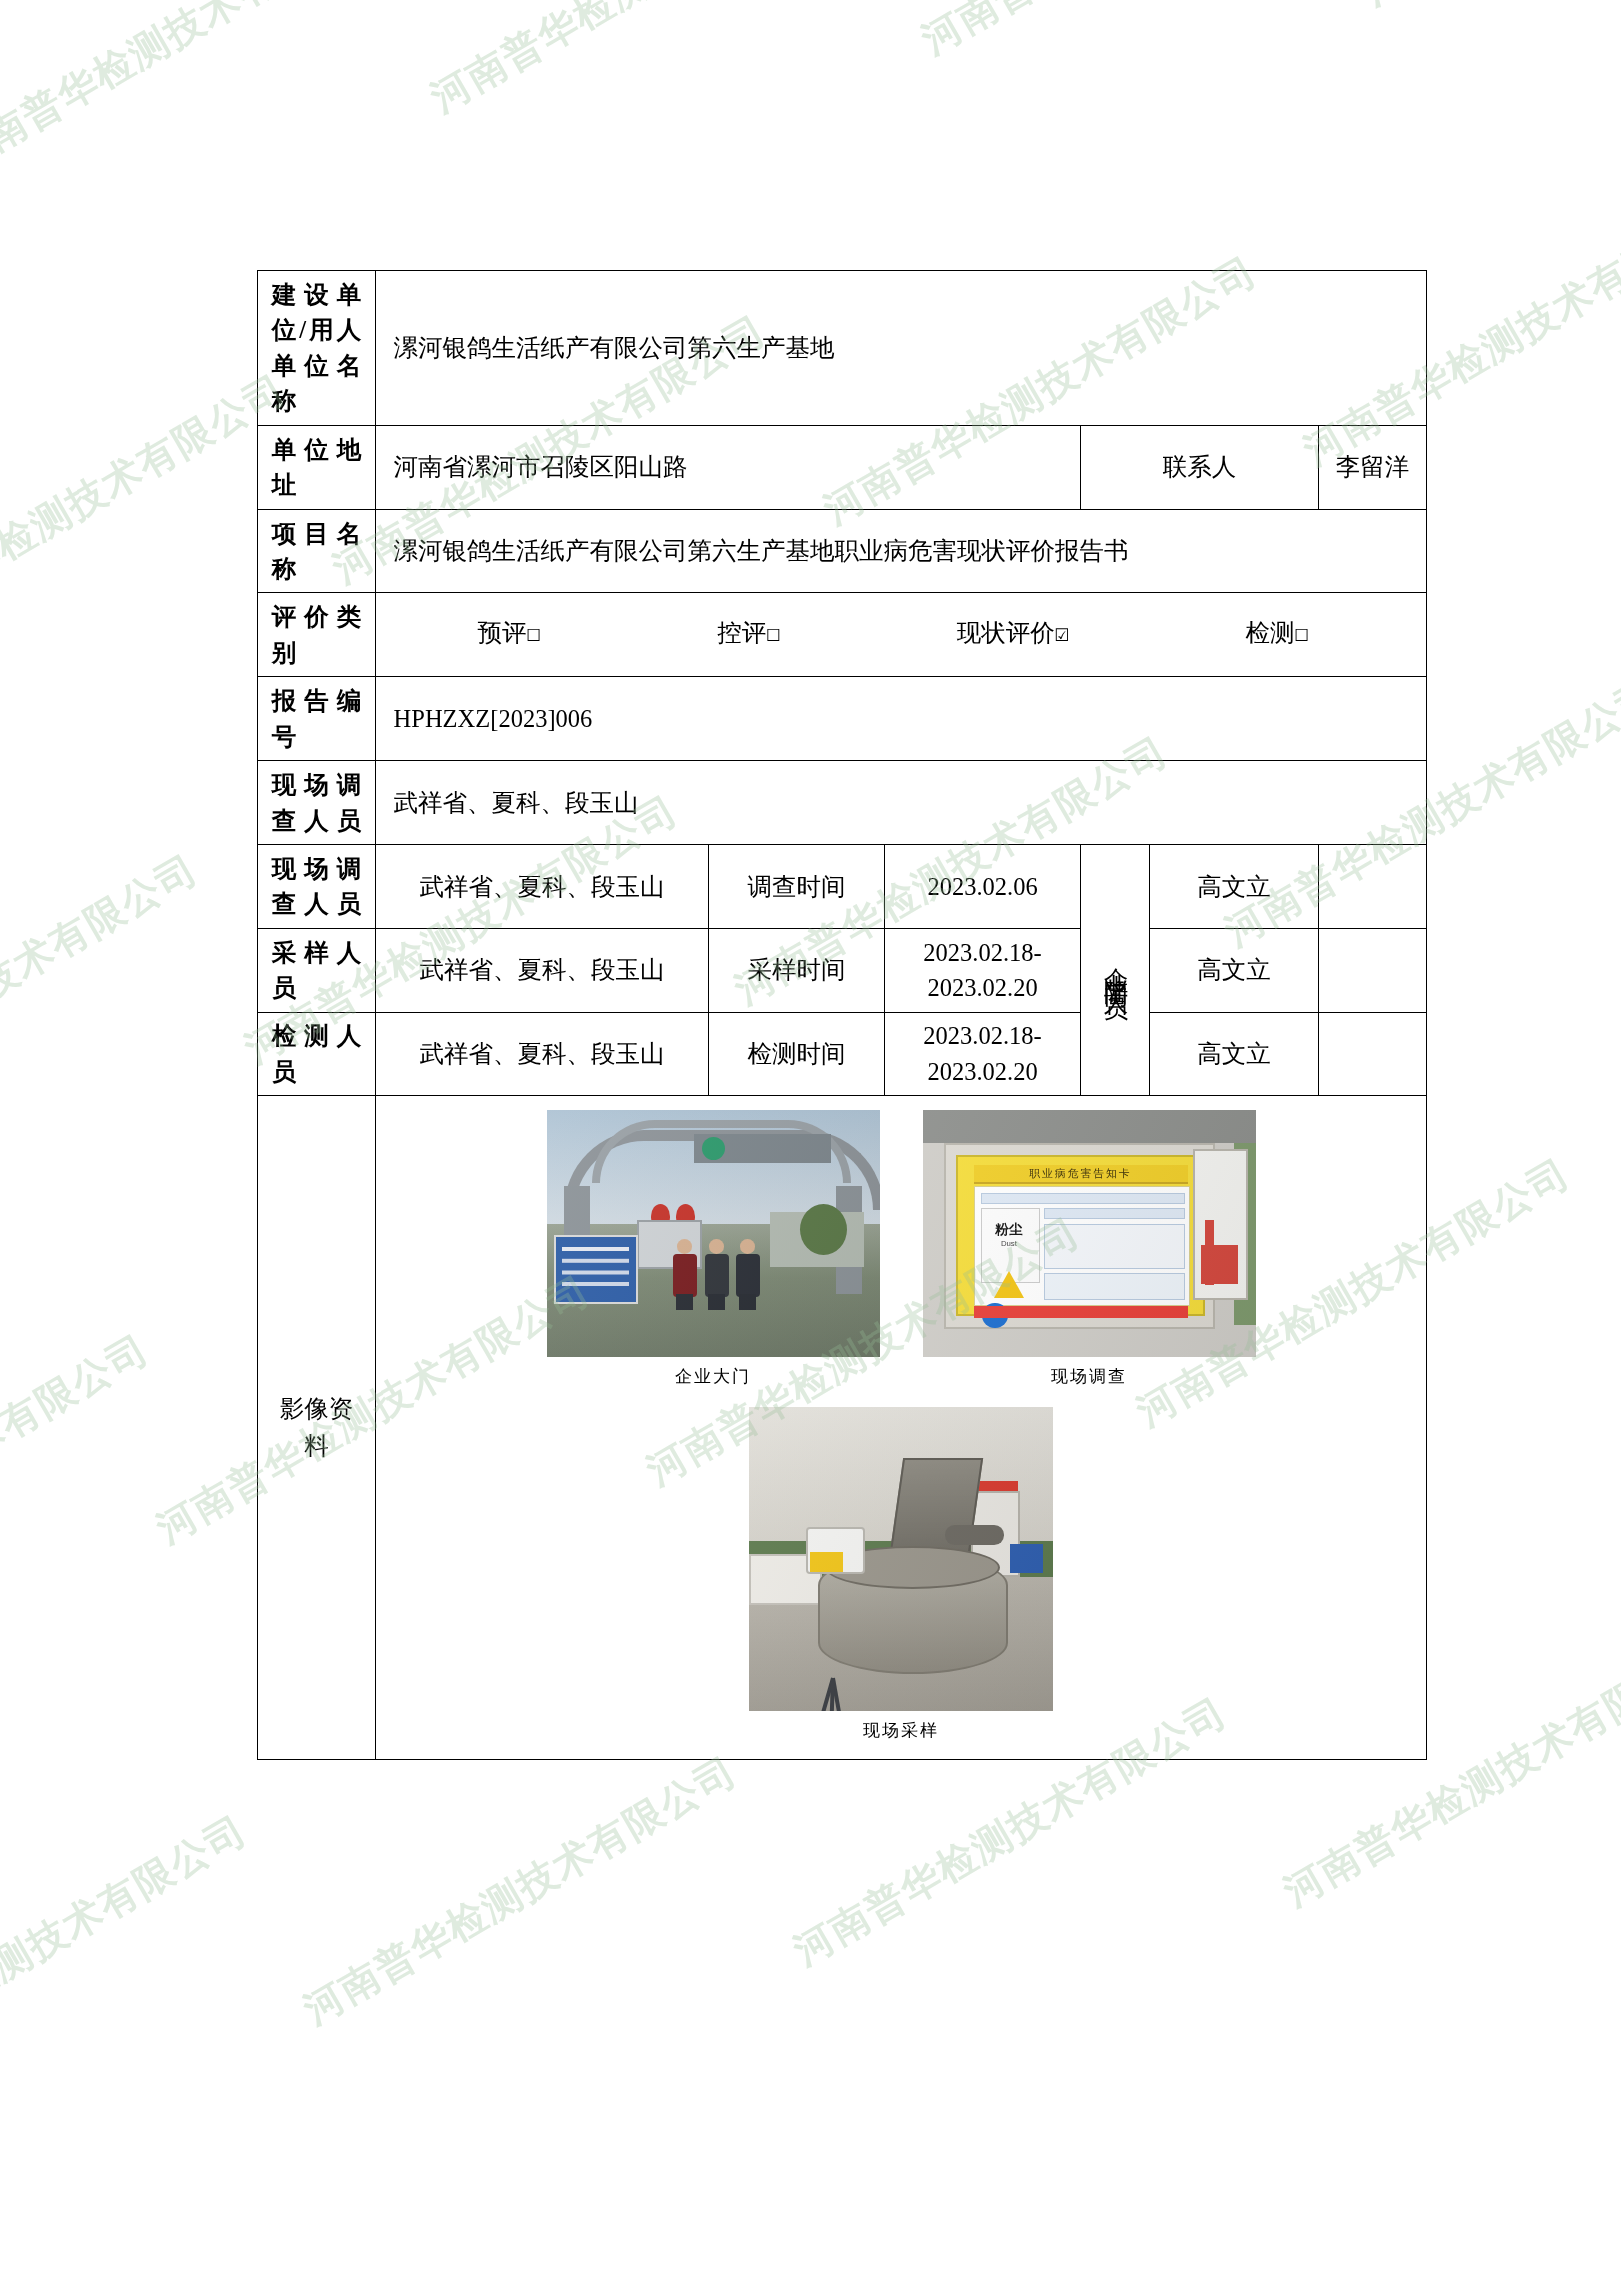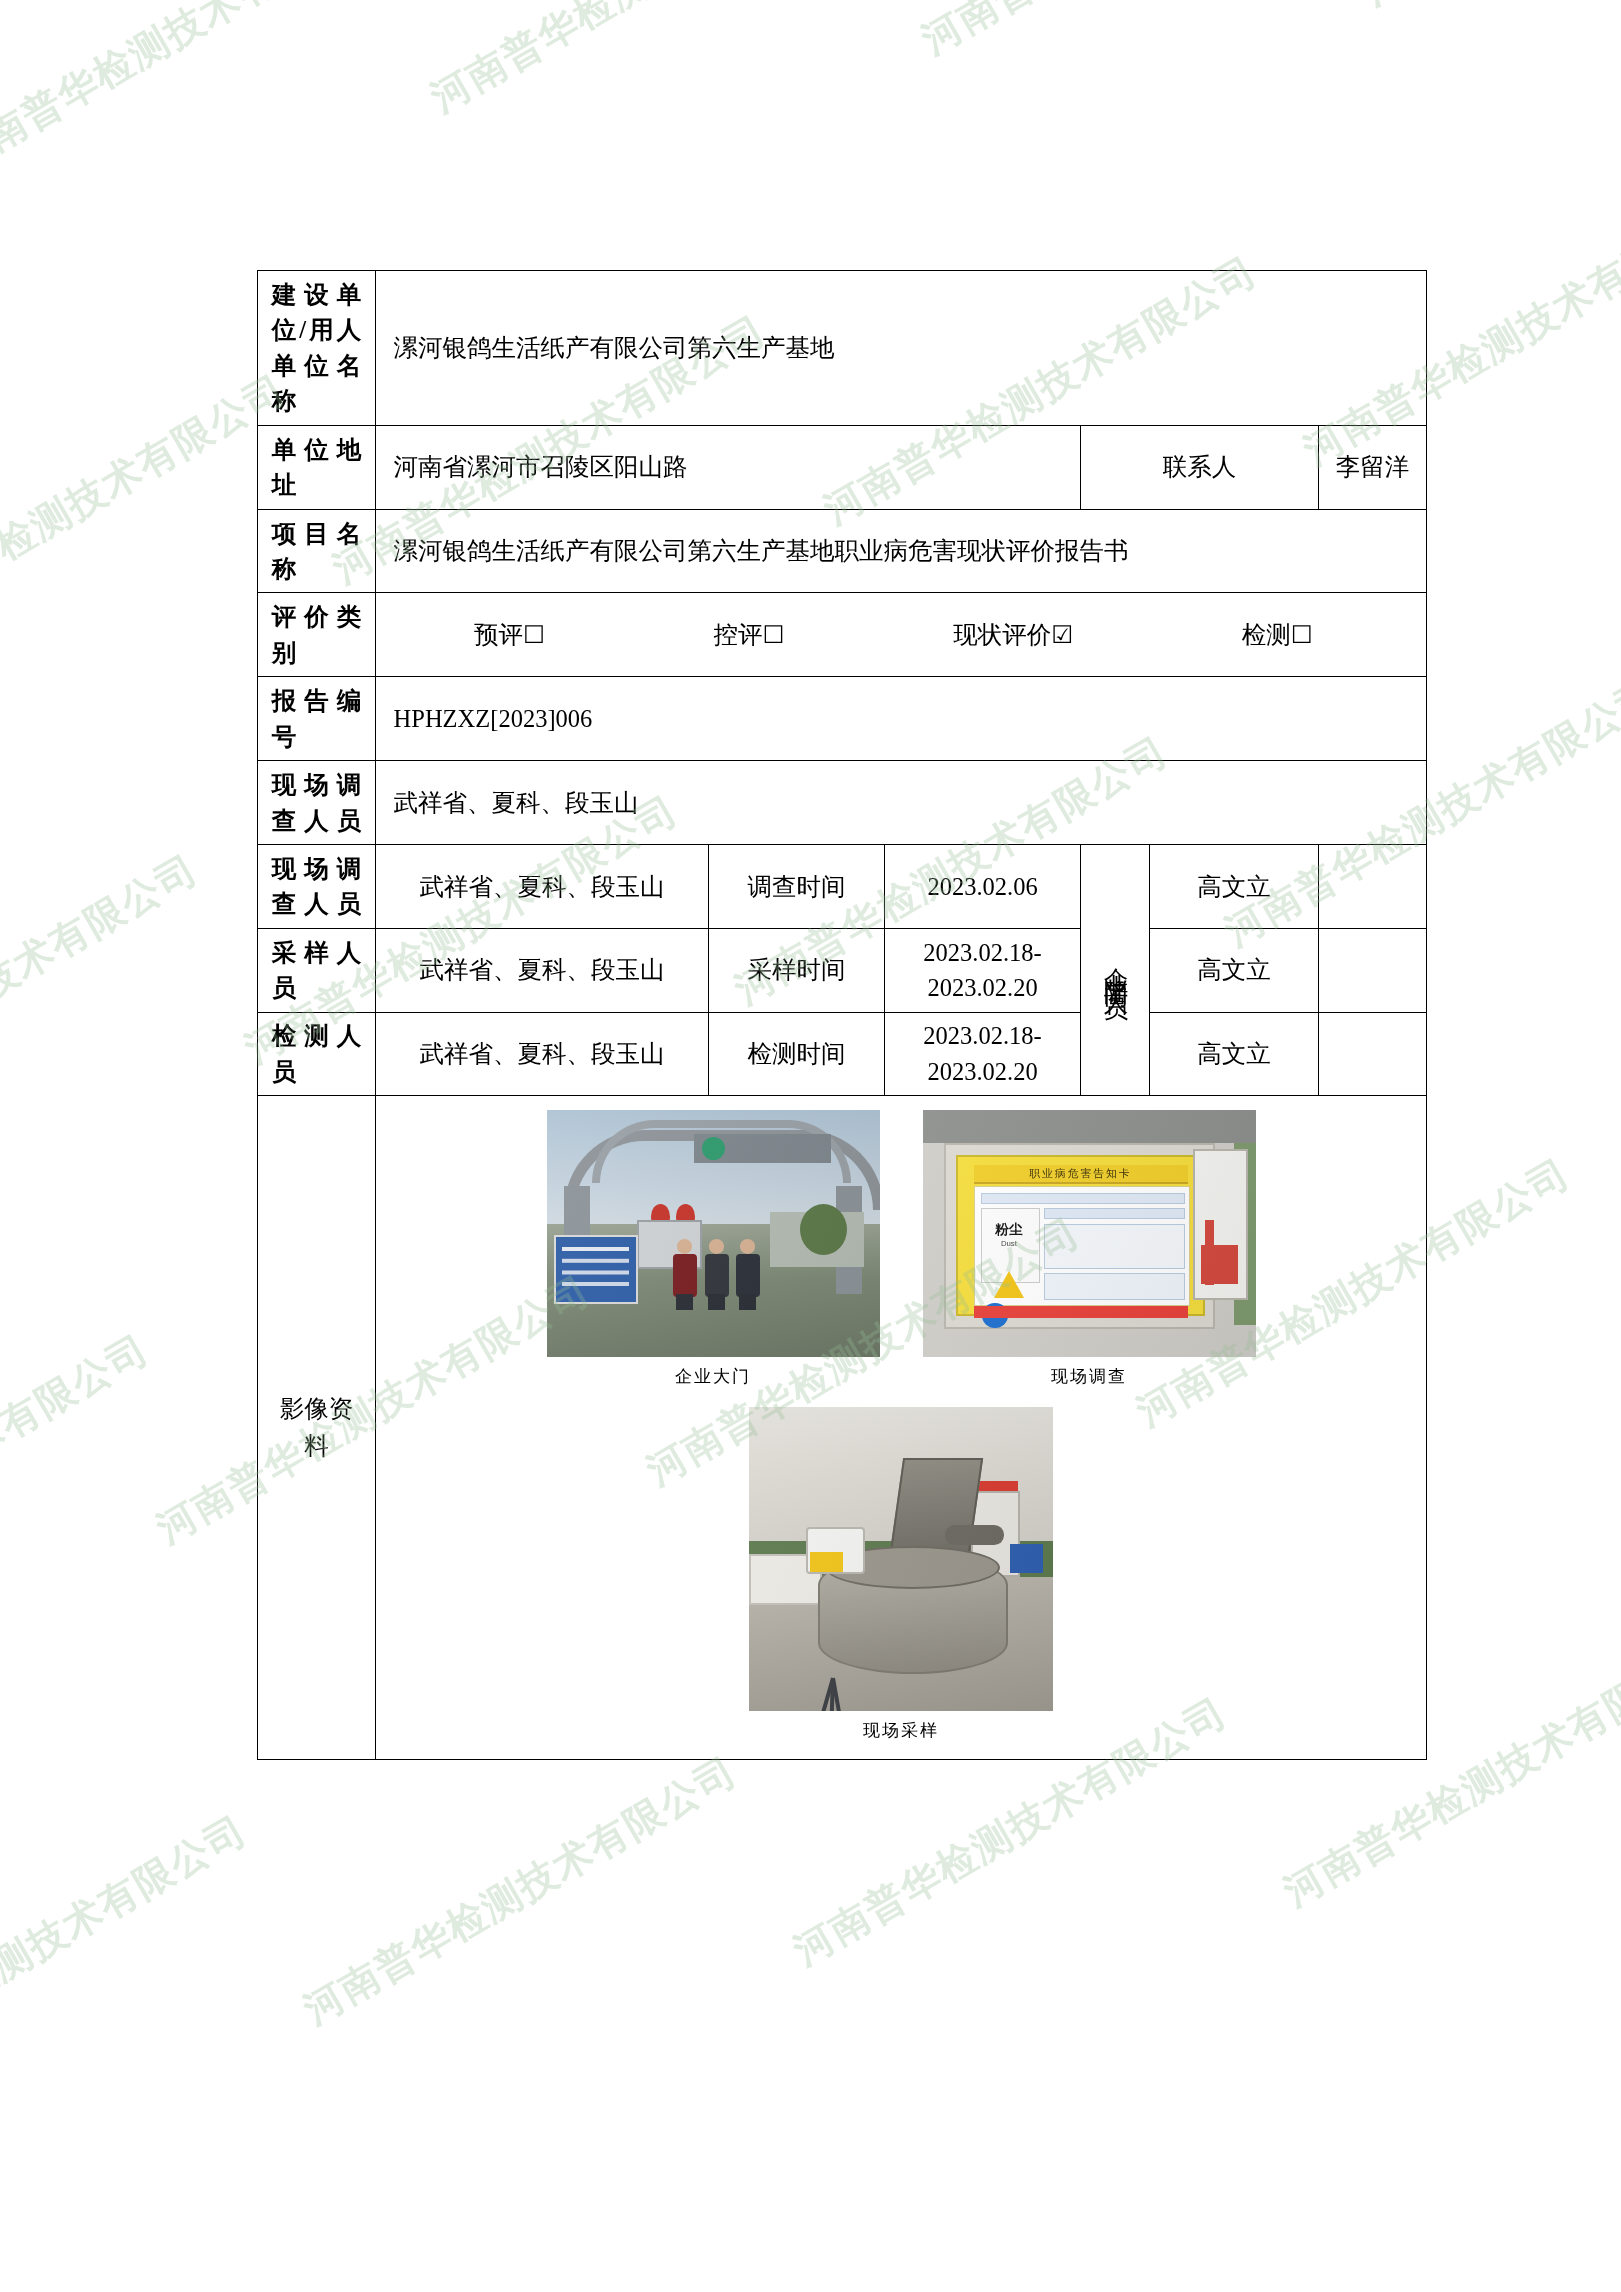--- a/index.html
+++ b/index.html
@@ -253,21 +253,21 @@
         <td class="ctr">李留洋</td>
       </tr>
 
       <tr>
         <td class="lbl-spread">项目名称</td>
         <td class="val" colspan="6">漯河银鸽生活纸产有限公司第六生产基地职业病危害现状评价报告书</td>
       </tr>
 
       <tr>
         <td class="lbl-spread">评价类别</td>
-        <td colspan="6" style="padding:9.8px 0;">
+        <td colspan="6" style="padding:9.8px 0;font-family:Liberation Mono, monospace;">
           <div class="eval-wrap">
             <span class="eval-item">
               <span>预评</span><span class="box">☐</span>
             </span>
             <span class="eval-item">
               <span>控评</span><span class="box">☐</span>
             </span>
             <span class="eval-item">
               <span>现状评价</span><span class="box">☑</span>
             </span>

